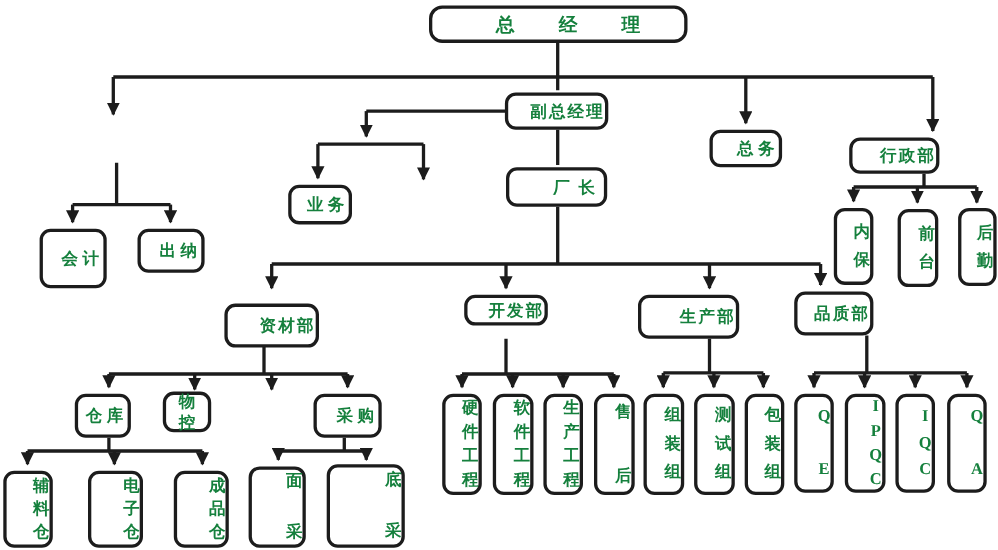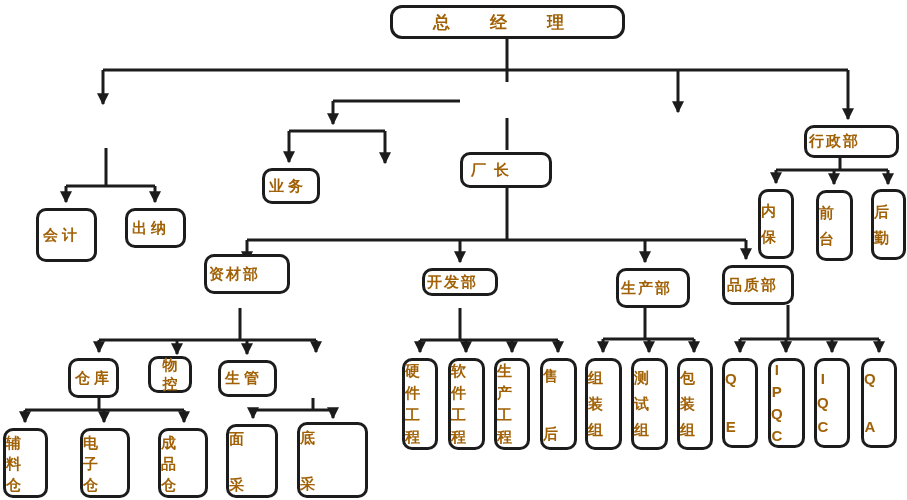--- a/index.html
+++ b/index.html
@@ -2,23 +2,23 @@
 <html><head>
 <meta charset="utf-8">
 <style>
   html,body { margin:0; padding:0; background:#ffffff; }
   .canvas {
     position:relative; width:907px; height:500px; background:#ffffff;
     font-family:"Liberation Sans","DejaVu Sans",sans-serif; overflow:hidden;
   }
   svg.wires { position:absolute; left:0; top:0; width:907px; height:500px; }
   .node {
-    position:absolute; display:flex; align-items:center; justify-content:flex-start;
+    position:absolute; display:flex; align-items:center; justify-content:flex-end;
     background:#ffffff; border:3px solid #1c1c1c; border-radius:10px;
-    box-sizing:border-box; color:#a16207; font-weight:bold; font-size:15px;
+    box-sizing:border-box; color:#15803d; font-weight:bold; font-size:15px;font-family:Liberation Serif, serif;
   }
   .node.big { border-radius:12px; font-size:17px; }
   .lbl { letter-spacing:4px; padding-left:4px; white-space:pre-line; text-align:center; }
   .lbl-wide { letter-spacing:40px; padding-left:40px; }
   .lbl-sp8  { letter-spacing:8px;  padding-left:8px; }
   .lbl-sp2  { letter-spacing:2px;  padding-left:2px; }
   .lbl-v { letter-spacing:0; padding-left:0; white-space:pre-line; text-align:center; }
   .lh21 { line-height:21px; } .lh22 { line-height:22px; } .lh23 { line-height:23px; }
   .lh24 { line-height:24px; } .lh26 { line-height:26px; } .lh29 { line-height:29px; }
 </style>
@@ -85,21 +85,27 @@
       <path d="M786,339 V352" marker-end="url(#arw)"></path>
       <path d="M832,339 V352" marker-end="url(#arw)"></path>
       <path d="M879,339 V352" marker-end="url(#arw)"></path>
     </g>
   </svg>
 
   <div class="node big" style="left:390px;top:5px;width:235px;height:34px">
     <span class="lbl lbl-wide">总经理</span>
     </div>
 
-  <div class="node" style="left:804px;top:125px;width:95px;height:33px">
+  <div class="node" style="left:459px;top:84px;width:94px;height:34px">
+    <span class="lbl lbl-sp2">副总经理</span>
+    </div>
+  <div class="node" style="left:645px;top:118px;width:66px;height:34px">
+    <span class="lbl">总务</span>
+    </div>
+  <div class="node" style="left:772px;top:125px;width:82px;height:33px">
     <span class="lbl lbl-sp2">行政部</span>
     </div>
 
   <div class="node" style="left:36px;top:208px;width:61px;height:54px">
     <span class="lbl">会计</span>
     </div>
   <div class="node" style="left:125px;top:208px;width:61px;height:40px">
     <span class="lbl">出纳</span>
     </div>
   <div class="node" style="left:262px;top:168px;width:58px;height:36px">
@@ -114,41 +120,41 @@
     </div>
   <div class="node" style="left:816px;top:190px;width:37px;height:71px">
     <span class="lbl-v lh26">前
 台</span>
     </div>
   <div class="node" style="left:871px;top:189px;width:35px;height:71px">
     <span class="lbl-v lh26">后
 勤</span>
     </div>
 
-  <div class="node" style="left:204px;top:254px;width:86px;height:40px">
+  <div class="node" style="left:204px;top:276px;width:86px;height:40px">
     <span class="lbl lbl-sp2">资材部</span>
     </div>
   <div class="node" style="left:422px;top:268px;width:76px;height:28px">
     <span class="lbl lbl-sp2">开发部</span>
     </div>
-  <div class="node" style="left:616px;top:268px;width:74px;height:40px">
+  <div class="node" style="left:580px;top:268px;width:92px;height:40px">
     <span class="lbl lbl-sp2">生产部</span>
     </div>
   <div class="node" style="left:722px;top:265px;width:72px;height:40px">
     <span class="lbl lbl-sp2">品质部</span>
     </div>
 
   <div class="node" style="left:68px;top:358px;width:51px;height:40px">
     <span class="lbl">仓库</span>
     </div>
   <div class="node" style="left:148px;top:356px;width:44px;height:37px">
     <span class="lbl">物控</span>
     </div>
-  <div class="node" style="left:218px;top:360px;width:59px;height:37px">
-    <span class="lbl">生管</span>
+  <div class="node" style="left:285px;top:358px;width:62px;height:40px">
+    <span class="lbl">采购</span>
     </div>
 
   <div class="node" style="left:3px;top:428px;width:45px;height:70px">
     <span class="lbl-v lh21">辅
 料
 仓</span>
     </div>
   <div class="node" style="left:80px;top:428px;width:50px;height:70px">
     <span class="lbl-v lh21">电
 子

